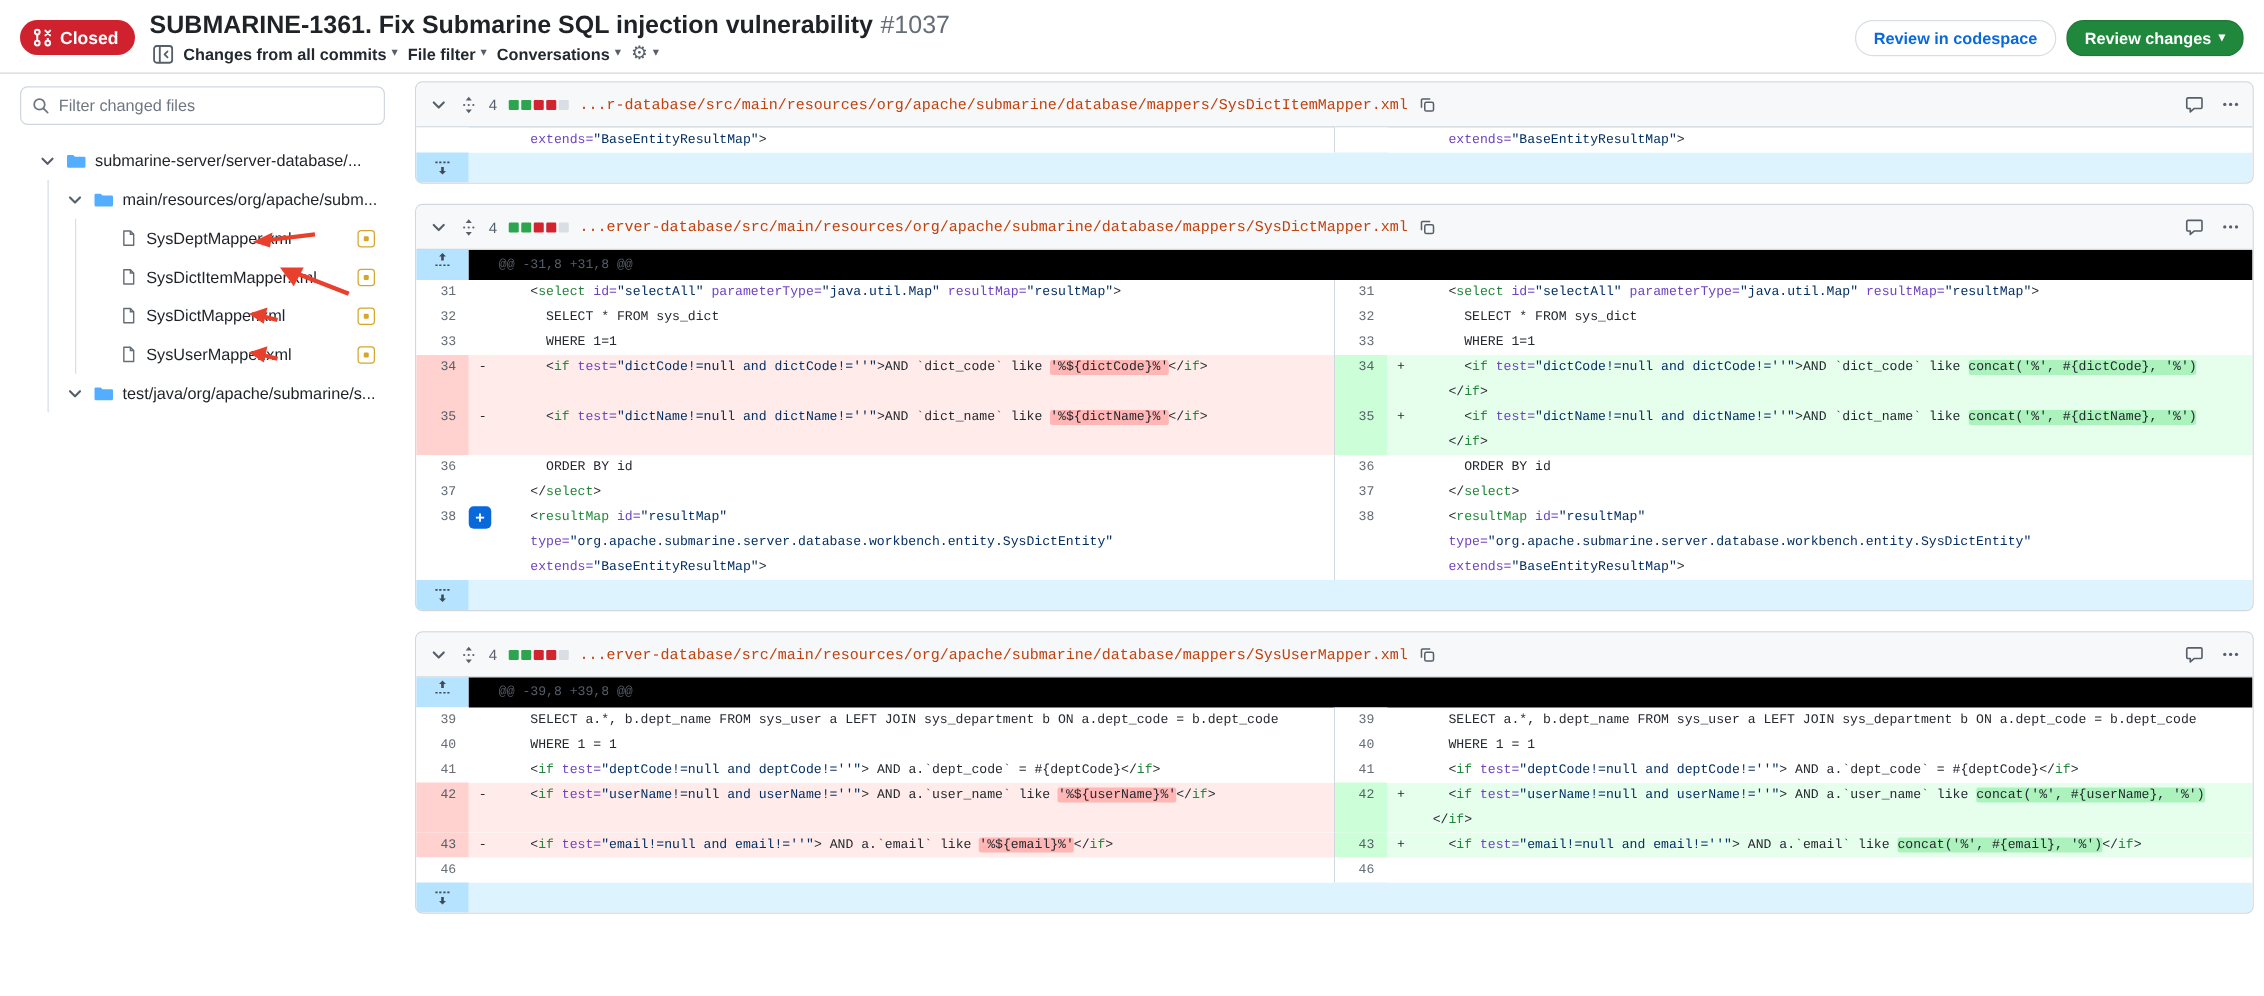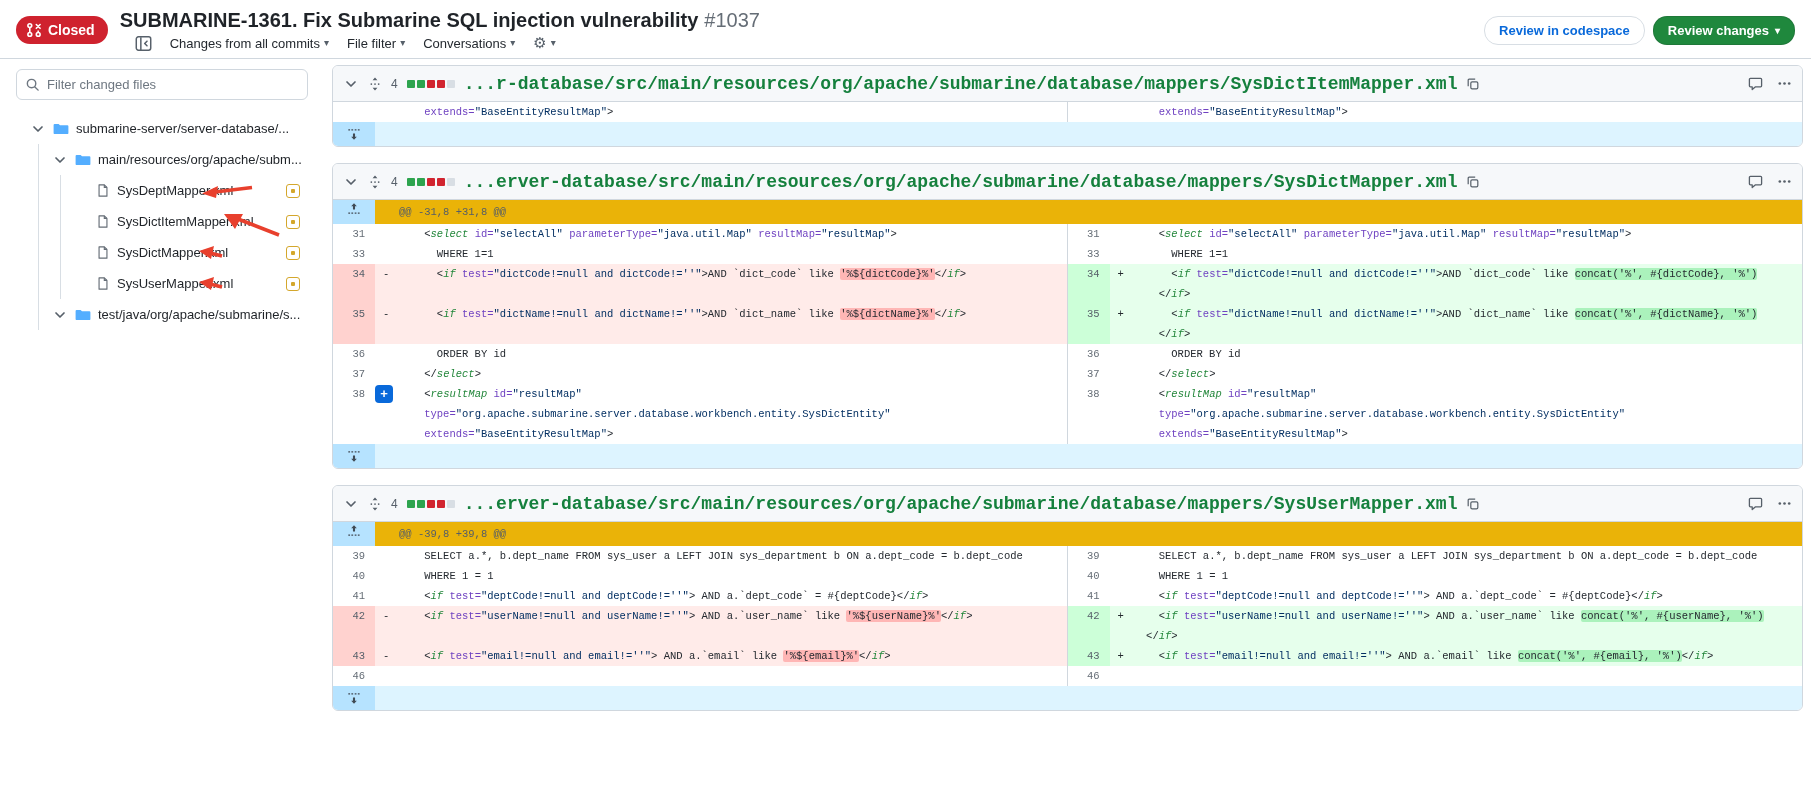--- a/index.html
+++ b/index.html
@@ -5,21 +5,21 @@
   * { box-sizing: border-box; margin: 0; padding: 0; }
   html,body { width:1811px; height:797px; overflow:hidden; background:#fff;
     font-family:"Liberation Sans","DejaVu Sans",sans-serif; color:#1f2328; }
 
   
   .page-header { position:relative; padding:8px 16px 6px 16px; border-bottom:1px solid #d0d7de; display:flex; align-items:center; gap:12px; height:59px; }
   .closed-badge { background:var(--c-closed,#cf222e); color:#fff; border-radius:2em; padding:6px 13px 6px 10px; font-size:14px; font-weight:700; display:flex; align-items:center; gap:6px; flex:0 0 auto; }
   .head-main { display:flex; flex-direction:column; gap:3px; }
   .title-row { font-size:20px; font-weight:700; white-space:nowrap; }
   .pr-number { color:#656d76; font-weight:400; margin-left:6px; }
-  .toolbar-row { display:flex; align-items:center; gap:18px; font-size:13px; color:#24292f; margin-left:15px; }
+  .toolbar-row { display:flex; align-items:center; gap:8px; font-size:13px; color:#24292f; margin-left:2px;font-weight:bold; }
   .toolbar-item { display:flex; align-items:center; gap:4px; cursor:pointer; }
   .caret { color:#57606a; font-size:10px; line-height:1; }
   .head-buttons { position:absolute; right:16px; top:16px; display:flex; gap:8px; }
   .btn { font-size:13px; font-weight:600; border-radius:14px; padding:6px 14px; cursor:pointer; border:1px solid rgba(31,35,40,.15); display:flex; align-items:center; gap:6px; }
   .btn-codespace { background:#fff; color:var(--c-link,#0969da); border-color:#d8dee4; }
   .btn-green { background:var(--c-primary,#1f883d); color:#fff; border-color:rgba(31,35,40,.15); }
   .btn-green .caret { color:#fff; }
 
   
   .layout { display:flex; height:740px; }
@@ -40,39 +40,39 @@
 
   
   main.diff-area { flex:1; padding:6px 8px 0 14px; overflow:hidden; }
   .diff-card { border:1px solid #d0d7de; border-radius:6px; margin-bottom:16px; background:#fff; overflow:hidden; }
   .diff-head { height:36px; background:#f6f8fa; border-bottom:1px solid #d0d7de; display:flex; align-items:center; padding:0 10px; gap:9px; }
   .icn { display:inline-flex; align-items:center; justify-content:center; color:#57606a; line-height:0; }
   .count { font-size:12px; color:#57606a; font-family:"Liberation Sans",sans-serif; }
   .diffstat { display:flex; gap:2px; }
   .diffstat span { width:8px; height:8px; border-radius:1px; display:block; }
   .sq-g { background:#2da44e; } .sq-r { background:#d1242f; } .sq-n { background:#d8dee4; }
-  .file-path { font-family:"Liberation Mono","DejaVu Sans Mono",monospace; font-size:18px; font-weight:700; color:#15803d; white-space:nowrap; }
+  .file-path { font-family:"Liberation Mono","DejaVu Sans Mono",monospace; font-size:12px; font-weight:400; color:#c2410c; white-space:nowrap; }
   .head-right { margin-left:auto; display:flex; align-items:center; gap:14px; }
 
   table.diff-table { width:100%; border-collapse:collapse; table-layout:fixed;
     font-family:"Liberation Mono","DejaVu Sans Mono",monospace; font-size:10.5px; line-height:20px; }
   td { vertical-align:top; }
   td.ln { width:42px; text-align:right; padding:0 10px 0 0; color:#656d76; cursor:pointer; user-select:none; }
   td.ln.rn { border-left:1px solid #d0d7de; }
   td.code { position:relative; padding:0 10px 0 24px; white-space:pre-wrap; word-break:break-all; color:#24292f; }
   .marker { position:absolute; left:8px; top:0; color:#24292f; }
   td.k-ctx { background:#fff; }
   td.code.k-del { background:var(--c-del,#ffebe9); }
   td.ln.k-del { background:#ffd2cf; color:#57606a; }
   td.code.k-add { background:var(--c-add,#e6ffec); }
   td.ln.k-add { background:#ccffd8; color:#57606a; }
   tr.hunk td { height:24px; vertical-align:middle; }
   tr.hunk .gut { background:#b6e3ff; text-align:center; padding:0; cursor:pointer; }
-  tr.hunk .hunk-txt { background:#eab308; color:#545d68; padding-left:24px; }
-  .sg-p { color:#24292f; } .sg-t { color:#22863a;font-style:italic; } .sg-a { color:#6f42c1; } .sg-s { color:#032f62; }
+  tr.hunk .hunk-txt { background:#000000; color:#545d68; padding-left:24px; }
+  .sg-p { color:#24292f; } .sg-t { color:#22863a; } .sg-a { color:#6f42c1; } .sg-s { color:#032f62; }
   .sg-hd { background:rgba(255,129,130,.5); border-radius:2px; }
   .sg-ha { background:#abf2bc; border-radius:2px; }
   .plus-btn { position:absolute; left:0; top:1px; width:18px; height:18px; background:#0969da; color:#fff; border-radius:4px; font-size:13px; font-weight:700; display:flex; align-items:center; justify-content:center; cursor:pointer; z-index:2; font-family:"Liberation Sans",sans-serif; }
   .expand-strip { display:flex; height:24px; cursor:pointer; }
   .expand-strip .cell { width:42px; background:#b6e3ff; display:flex; align-items:center; justify-content:center; flex:0 0 auto; }
   .expand-strip .rest { flex:1; background:#ddf4ff; }
 </style>
 </head>
 <body>
 
@@ -384,20 +384,26 @@
                 </span></td>
               <td class="hunk-txt" colspan="3">@@ -31,8 +31,8 @@</td>
             </tr>
             <tr>
               <td class="ln k-ctx">31</td>
               <td class="code k-ctx"><span class="sg-p">    &lt;</span><span class="sg-t">select</span><span class="sg-p"> </span><span class="sg-a">id=</span><span class="sg-s">"selectAll"</span><span class="sg-p"> </span><span class="sg-a">parameterType=</span><span class="sg-s">"java.util.Map"</span><span class="sg-p"> </span><span class="sg-a">resultMap=</span><span class="sg-s">"resultMap"</span><span class="sg-p">&gt;</span></td>
               <td class="ln rn k-ctx">31</td>
               <td class="code k-ctx"><span class="sg-p">    &lt;</span><span class="sg-t">select</span><span class="sg-p"> </span><span class="sg-a">id=</span><span class="sg-s">"selectAll"</span><span class="sg-p"> </span><span class="sg-a">parameterType=</span><span class="sg-s">"java.util.Map"</span><span class="sg-p"> </span><span class="sg-a">resultMap=</span><span class="sg-s">"resultMap"</span><span class="sg-p">&gt;</span></td>
             </tr>
             <tr>
+              <td class="ln k-ctx">32</td>
+              <td class="code k-ctx"><span class="sg-p">      SELECT * FROM sys_dict</span></td>
+              <td class="ln rn k-ctx">32</td>
+              <td class="code k-ctx"><span class="sg-p">      SELECT * FROM sys_dict</span></td>
+            </tr>
+            <tr>
               <td class="ln k-ctx">33</td>
               <td class="code k-ctx"><span class="sg-p">      WHERE 1=1</span></td>
               <td class="ln rn k-ctx">33</td>
               <td class="code k-ctx"><span class="sg-p">      WHERE 1=1</span></td>
             </tr>
             <tr>
               <td class="ln k-del">34</td>
               <td class="code k-del"><span class="marker">-</span><span class="sg-p">      &lt;</span><span class="sg-t">if</span><span class="sg-p"> </span><span class="sg-a">test=</span><span class="sg-s">"dictCode!=null and dictCode!=''"</span><span class="sg-p">&gt;AND `dict_code` like </span><span class="sg-hd">'%${dictCode}%'</span><span class="sg-p">&lt;/</span><span class="sg-t">if</span><span class="sg-p">&gt;</span></td>
               <td class="ln rn k-add">34</td>
               <td class="code k-add"><span class="marker">+</span><span class="sg-p">      &lt;</span><span class="sg-t">if</span><span class="sg-p"> </span><span class="sg-a">test=</span><span class="sg-s">"dictCode!=null and dictCode!=''"</span><span class="sg-p">&gt;AND `dict_code` like </span><span class="sg-ha">concat('%', #{dictCode}, '%')</span><span class="sg-p">

